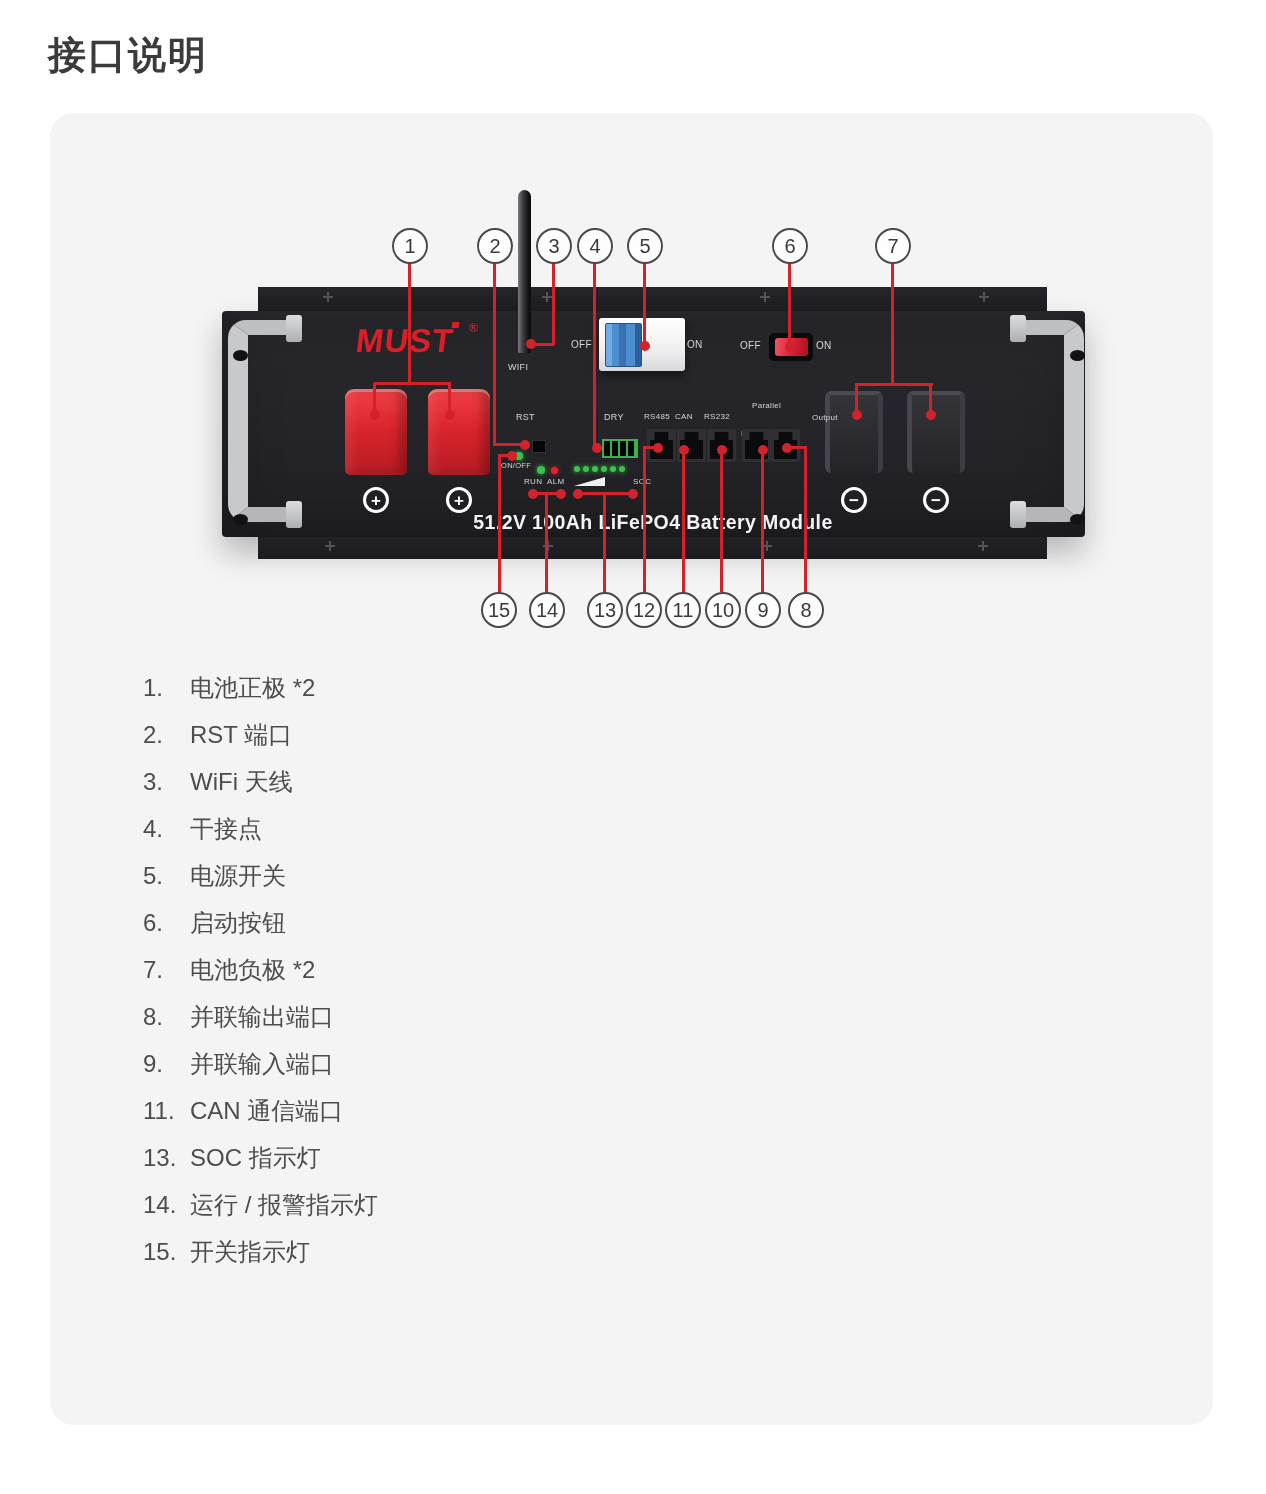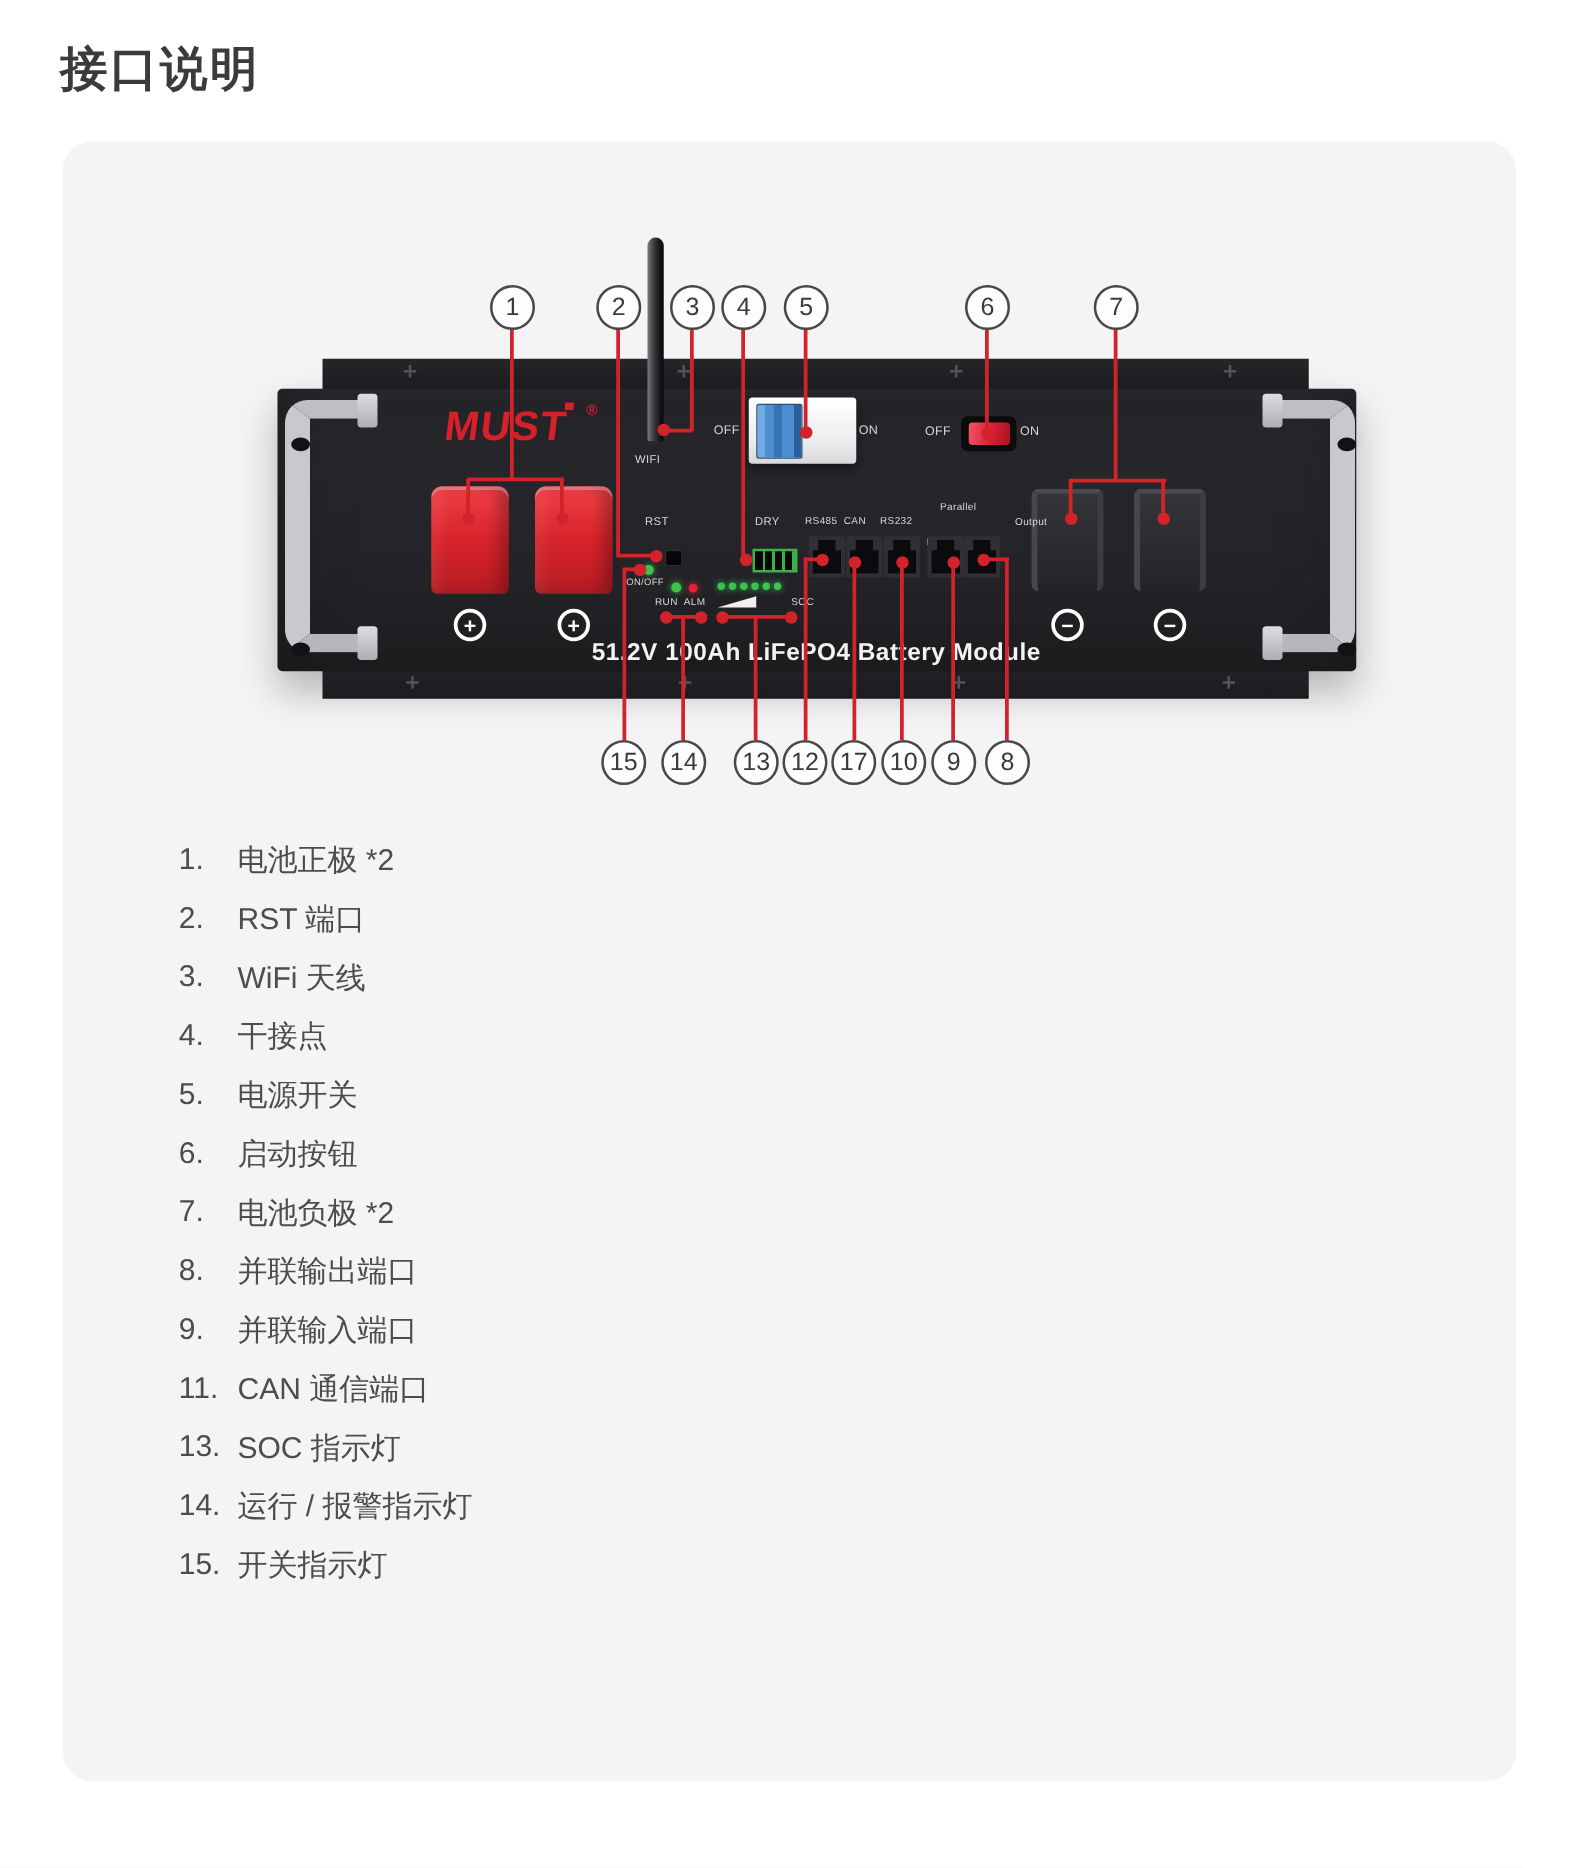--- a/index.html
+++ b/index.html
@@ -285,21 +285,21 @@
   <div class="callout" style="left:577px;top:228px;">4</div>
   <div class="callout" style="left:627px;top:228px;">5</div>
   <div class="callout" style="left:772px;top:228px;">6</div>
   <div class="callout" style="left:875px;top:228px;">7</div>
 </div>
 <div>
   <div class="callout" style="left:481px;top:592px;">15</div>
   <div class="callout" style="left:529px;top:592px;">14</div>
   <div class="callout" style="left:587px;top:592px;">13</div>
   <div class="callout" style="left:626px;top:592px;">12</div>
-  <div class="callout" style="left:665px;top:592px;">17</div>
+  <div class="callout" style="left:665px;top:592px;">11</div>
   <div class="callout" style="left:705px;top:592px;">10</div>
   <div class="callout" style="left:745px;top:592px;">9</div>
   <div class="callout" style="left:788px;top:592px;">8</div>
 </div>
 
 <div class="legend">
   <div class="legend-row">
       <span class="legend-no">1.</span>
       <span>电池正极 *2</span>
     </div>

